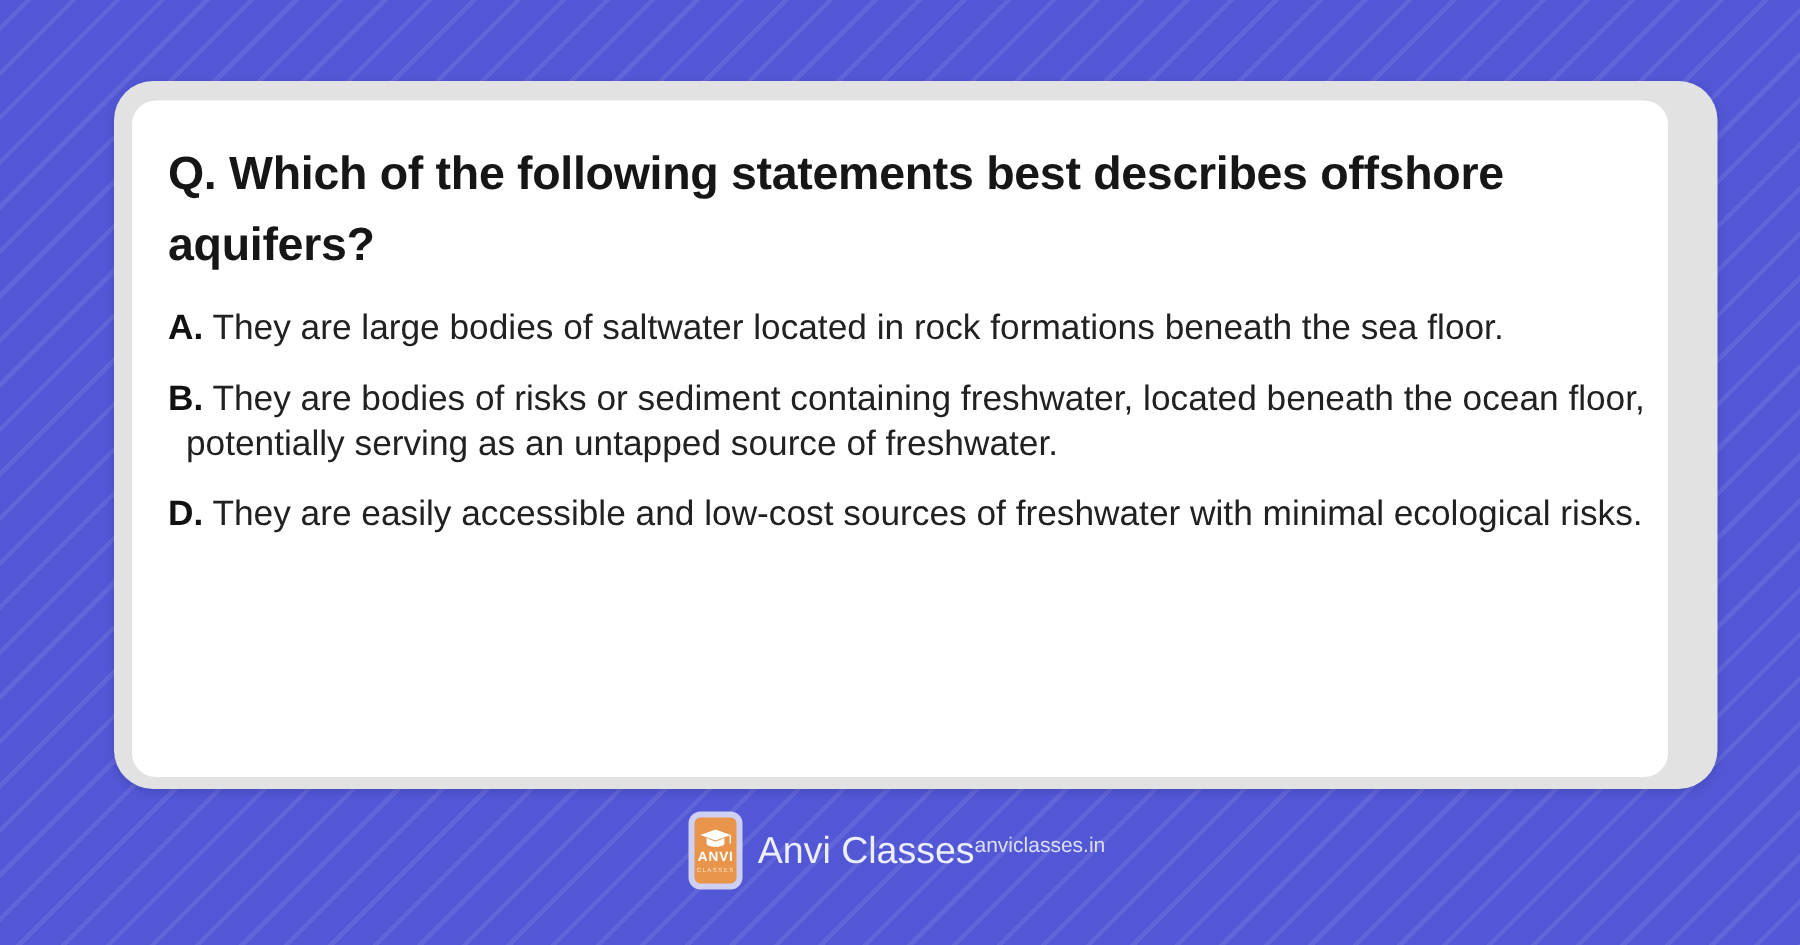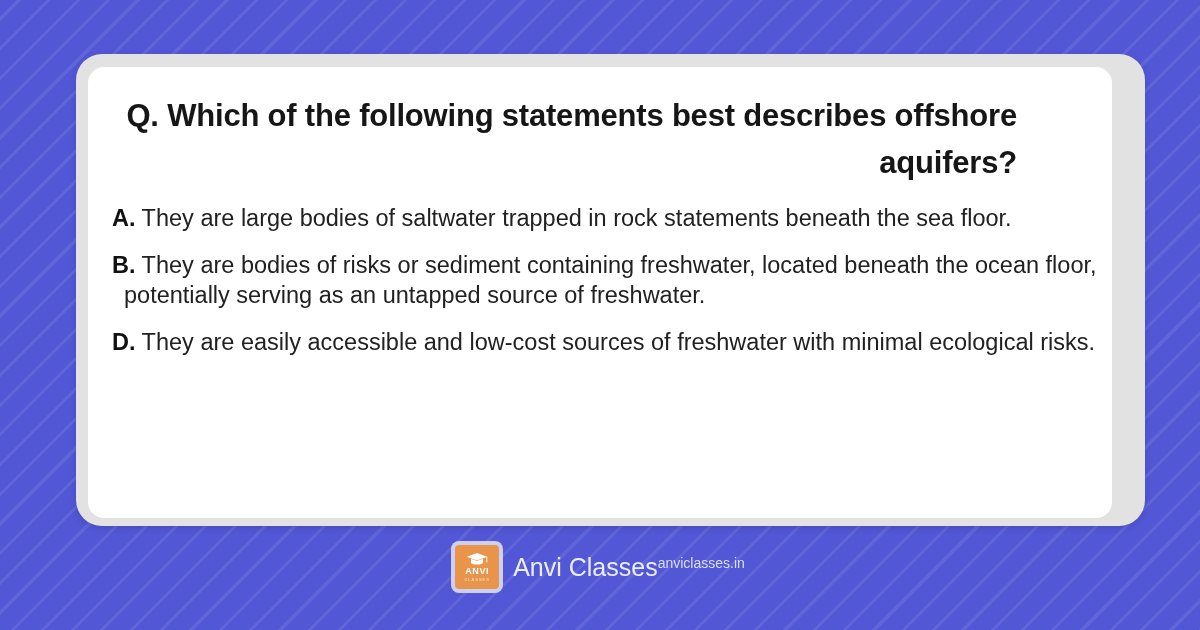--- a/index.html
+++ b/index.html
@@ -61,21 +61,20 @@
   }
 
   #question {
     font-size: 31px;
     font-weight: bold;
     line-height: 1.52;
     letter-spacing: -0.2px;
     margin: 0 0 18px 0;
     color: #161616;
     max-width: 905px;
-    text-align: right;
   }
 
   .option {
     font-size: 23.5px;
     line-height: 1.275;
     color: #212121;
     margin: 0 0 17px 0;
     padding-left: 12px;
     text-indent: -12px;
     max-width: 975px;
@@ -91,21 +90,21 @@
     position: absolute;
     left: 0;
     top: 545px;
     width: 1200px;
     display: flex;
     align-items: center;
     justify-content: center;
     gap: 14px;
   }
   #logo-tile {
-    width: 44px;
+    width: 28px;
     height: 44px;
     border-radius: 4px;
     background: #e8954b;
     box-shadow: 0 0 0 4px rgba(236,237,250,0.80);
     display: flex;
     flex-direction: column;
     align-items: center;
     justify-content: center;
     flex: none;
   }
@@ -152,21 +151,21 @@
   <div id="card-frame">
     <div id="card-inner"></div>
   </div>
 
   <div id="content">
 
     <div id="question">Q. Which of the following statements best describes offshore aquifers?</div>
 
     <div class="option">
       <span class="opt-letter">A.</span>
-      <span>They are large bodies of saltwater trapped in rock statements beneath the sea floor.</span>
+      <span>They are large bodies of saltwater located in rock formations beneath the sea floor.</span>
     </div>
 
     <div class="option">
       <span class="opt-letter">B.</span>
       <span>They are bodies of risks or sediment containing freshwater, located beneath the ocean floor, potentially serving as an untapped source of freshwater.</span>
     </div>
 
 
     <div class="option">
       <span class="opt-letter">D.</span>

